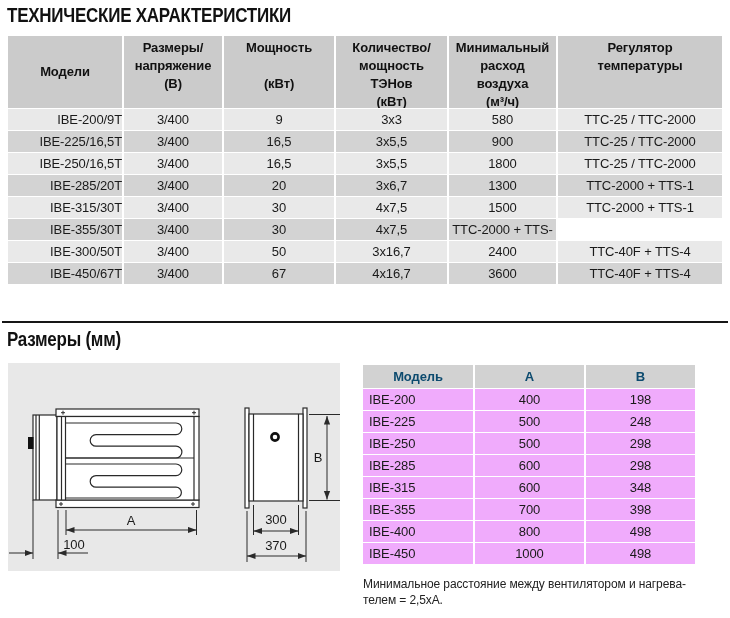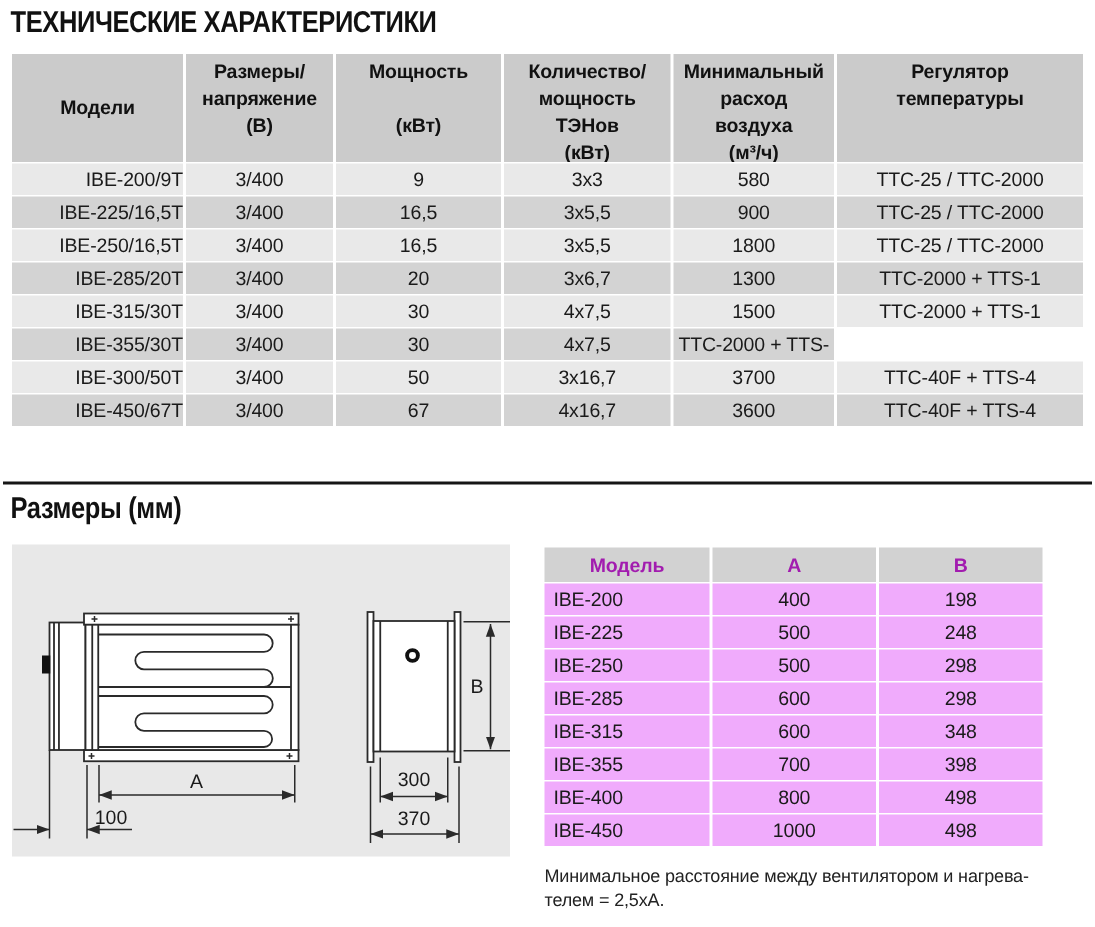--- a/index.html
+++ b/index.html
@@ -32,21 +32,21 @@
                line-height:18px; padding-top:3px; white-space:pre-line; color:#111; }
   .spec-h .c.vcenter { display:flex; align-items:center; justify-content:center;
                        padding-top:0; }
   
   .spec-d .c { height:21px; line-height:21px; }
   .spec-d .c.left { text-align:right; padding-left:6px; }
   .r-light .c { background:#e9e9e9; }
   .r-dark  .c { background:#d3d3d3; }
 
   
-  .dim-h .c { background:#d2d2d2; font-weight:bold; height:23px; line-height:23px; color:#a21caf; }
+  .dim-h .c { background:#d2d2d2; font-weight:bold; height:23px; line-height:23px; color:#0c4a6e; }
   .dim-d .c { background:#f0abfc; height:21px; line-height:21px; }
   .dim-d .c.left { text-align:left; padding-left:6px; }
 
   
   #drawing-box { position:absolute; left:8px; top:363px; width:332px; height:208px;
                  background:#e8e8e8; }
   #drawing-box svg { display:block; }
   svg text { font-family:"Liberation Sans", sans-serif; font-size:13px; fill:#1a1a1a; }
   .ln  { stroke:#2a2a2a; stroke-width:1.2; fill:none; }
   .lnw { stroke:#2a2a2a; stroke-width:1.2; fill:#ffffff; }
@@ -130,21 +130,21 @@
       <div class="c">3/400</div>
       <div class="c">30</div>
       <div class="c">4x7,5</div>
       <div class="c">TTC-2000 + TTS-1</div>
     </div>
     <div class="spec-row spec-d r-light">
       <div class="c left">IBE-300/50T</div>
       <div class="c">3/400</div>
       <div class="c">50</div>
       <div class="c">3x16,7</div>
-      <div class="c">3700</div>
+      <div class="c">2400</div>
       <div class="c">TTC-40F + TTS-4</div>
     </div>
     <div class="spec-row spec-d r-dark">
       <div class="c left">IBE-450/67T</div>
       <div class="c">3/400</div>
       <div class="c">67</div>
       <div class="c">4x16,7</div>
       <div class="c">3600</div>
       <div class="c">TTC-40F + TTS-4</div>
     </div>

